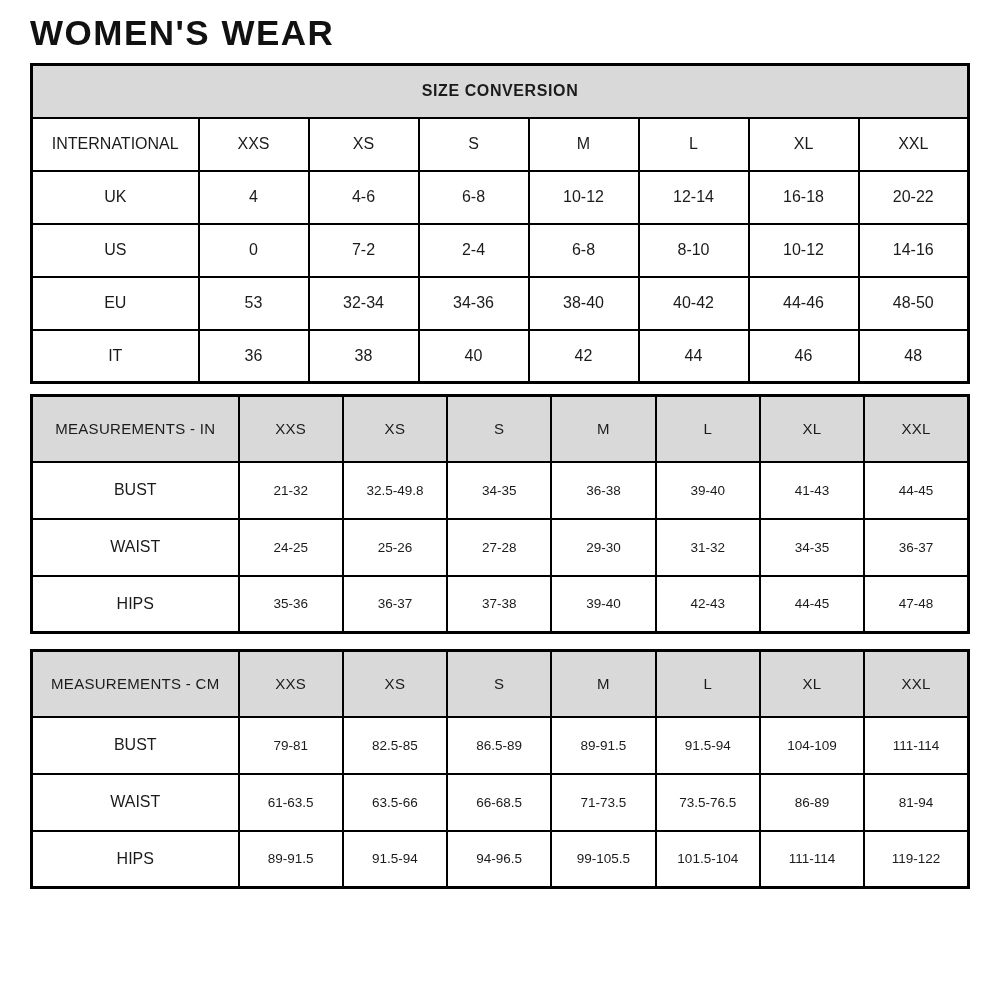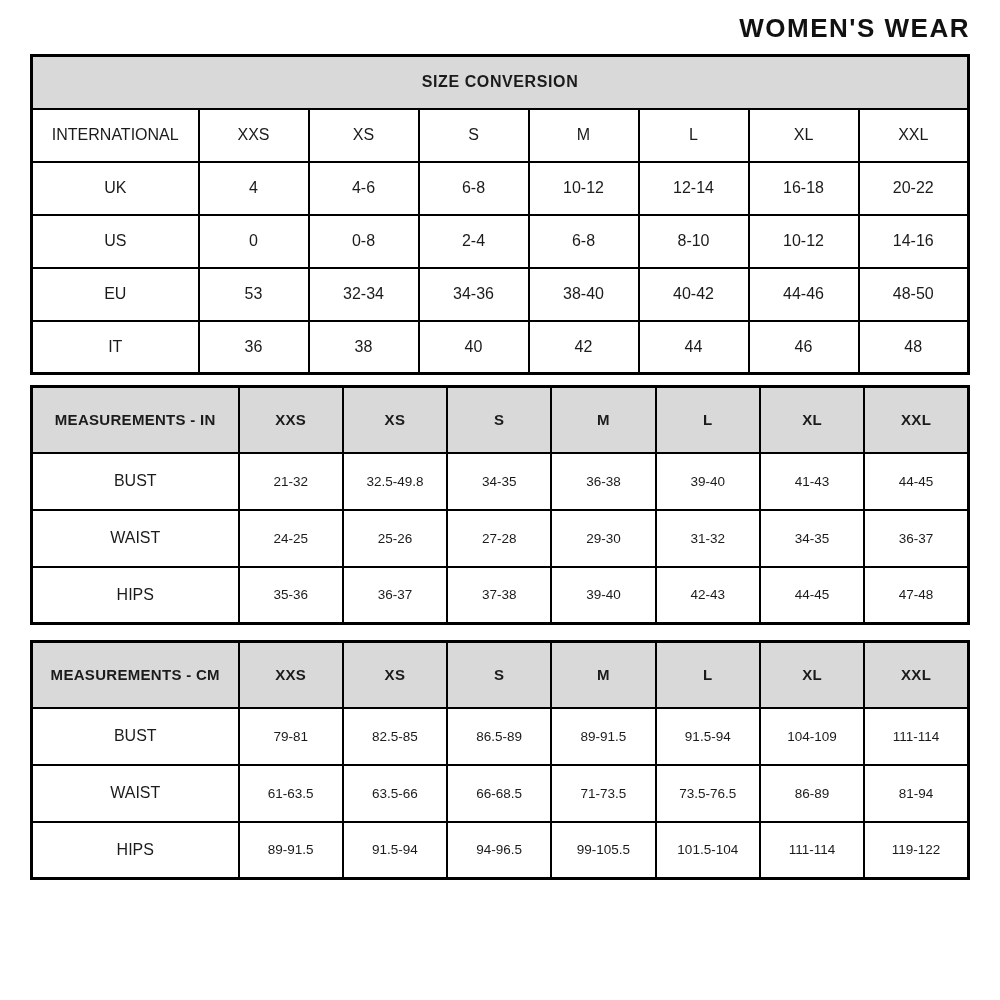--- a/index.html
+++ b/index.html
@@ -11,22 +11,22 @@
   *{box-sizing:border-box;}
   html,body{margin:0;padding:0;}
   body{
     width:1000px;height:1000px;
     background:var(--bg);
     color:var(--text);
     font-family:"Liberation Sans",sans-serif;
   }
   .page{padding:0 30px;}
   h1.page-title{
-    text-align:right;
-    font-size:26px;
+    text-align:left;
+    font-size:35px;
     font-weight:bold;
     letter-spacing:1.5px;
     margin:13px 0 10px 0;
     color:#111;
   }
   table.tbl{
     border-collapse:collapse;
     width:940px;
     table-layout:fixed;
     border:3px solid var(--border);
@@ -51,21 +51,21 @@
   .conv thead tr.head-row th,
   .conv tbody th,
   .conv tbody td{
     height:53px;
     font-size:16px;
   }
   
   .meas thead th{
     background:var(--header-bg);
     height:66px;
-    font-weight:bold;
+    font-weight:normal;
     font-size:15px;
     letter-spacing:.3px;
   }
   .meas tbody th{height:57px;font-size:16px;}
   .meas tbody td{height:57px;font-size:13.5px;}
   .meas-in{margin-bottom:15px;}
 </style>
 </head>
 <body>
 
@@ -100,21 +100,21 @@
           <td>4-6</td>
           <td>6-8</td>
           <td>10-12</td>
           <td>12-14</td>
           <td>16-18</td>
           <td>20-22</td>
         </tr>
         <tr>
           <th>US</th>
           <td>0</td>
-          <td>0-8</td>
+          <td>7-2</td>
           <td>2-4</td>
           <td>6-8</td>
           <td>8-10</td>
           <td>10-12</td>
           <td>14-16</td>
         </tr>
         <tr>
           <th>EU</th>
           <td>53</td>
           <td>32-34</td>

